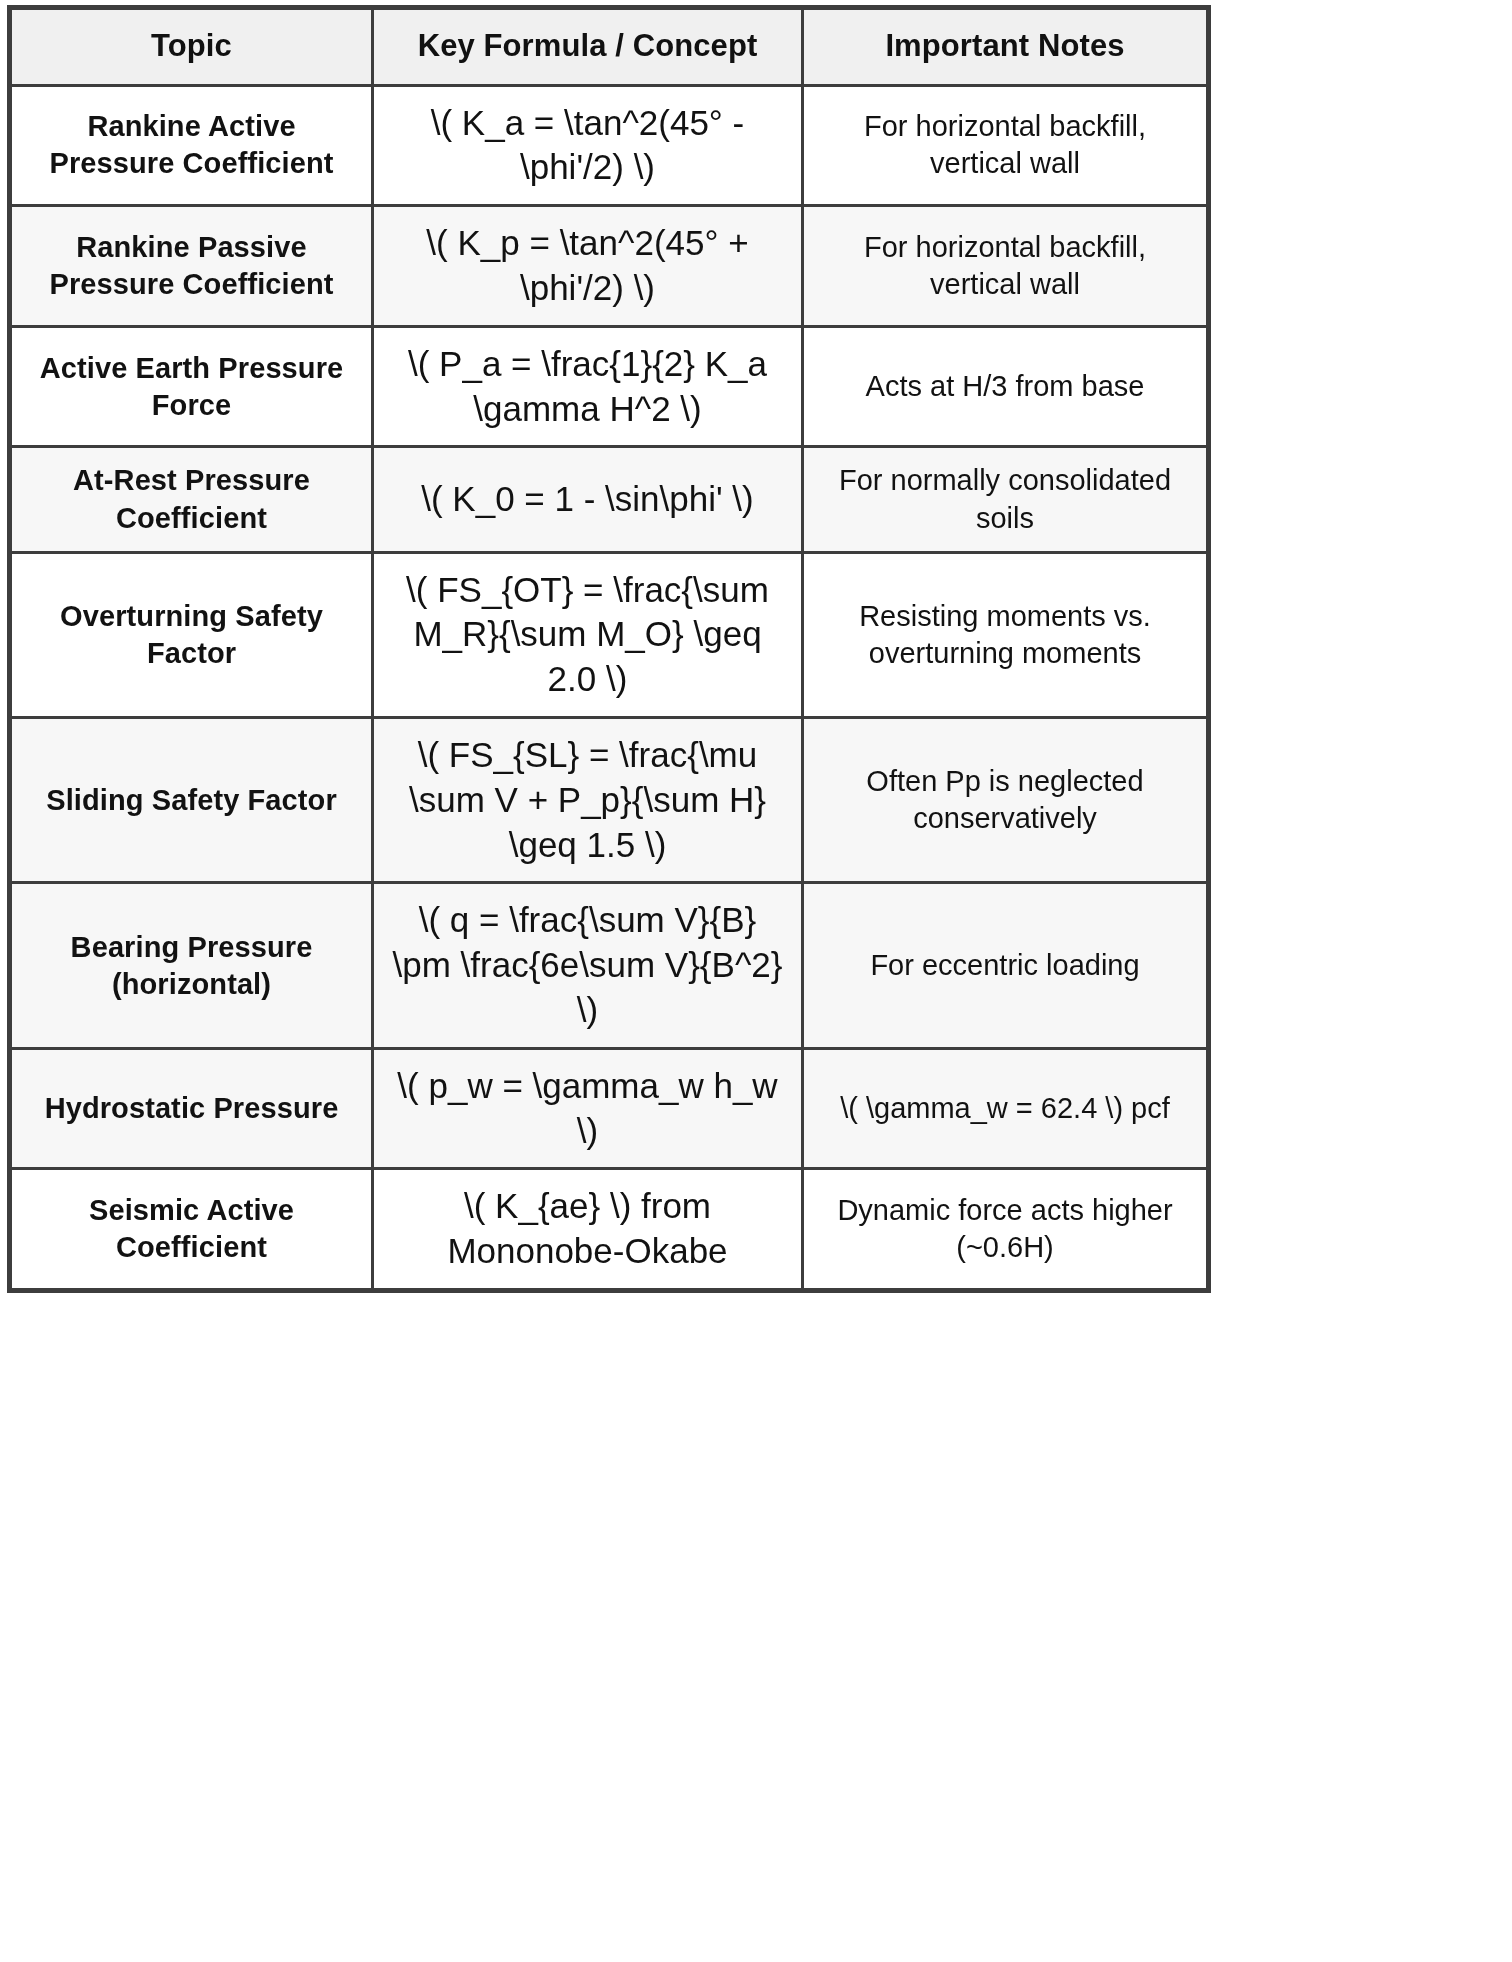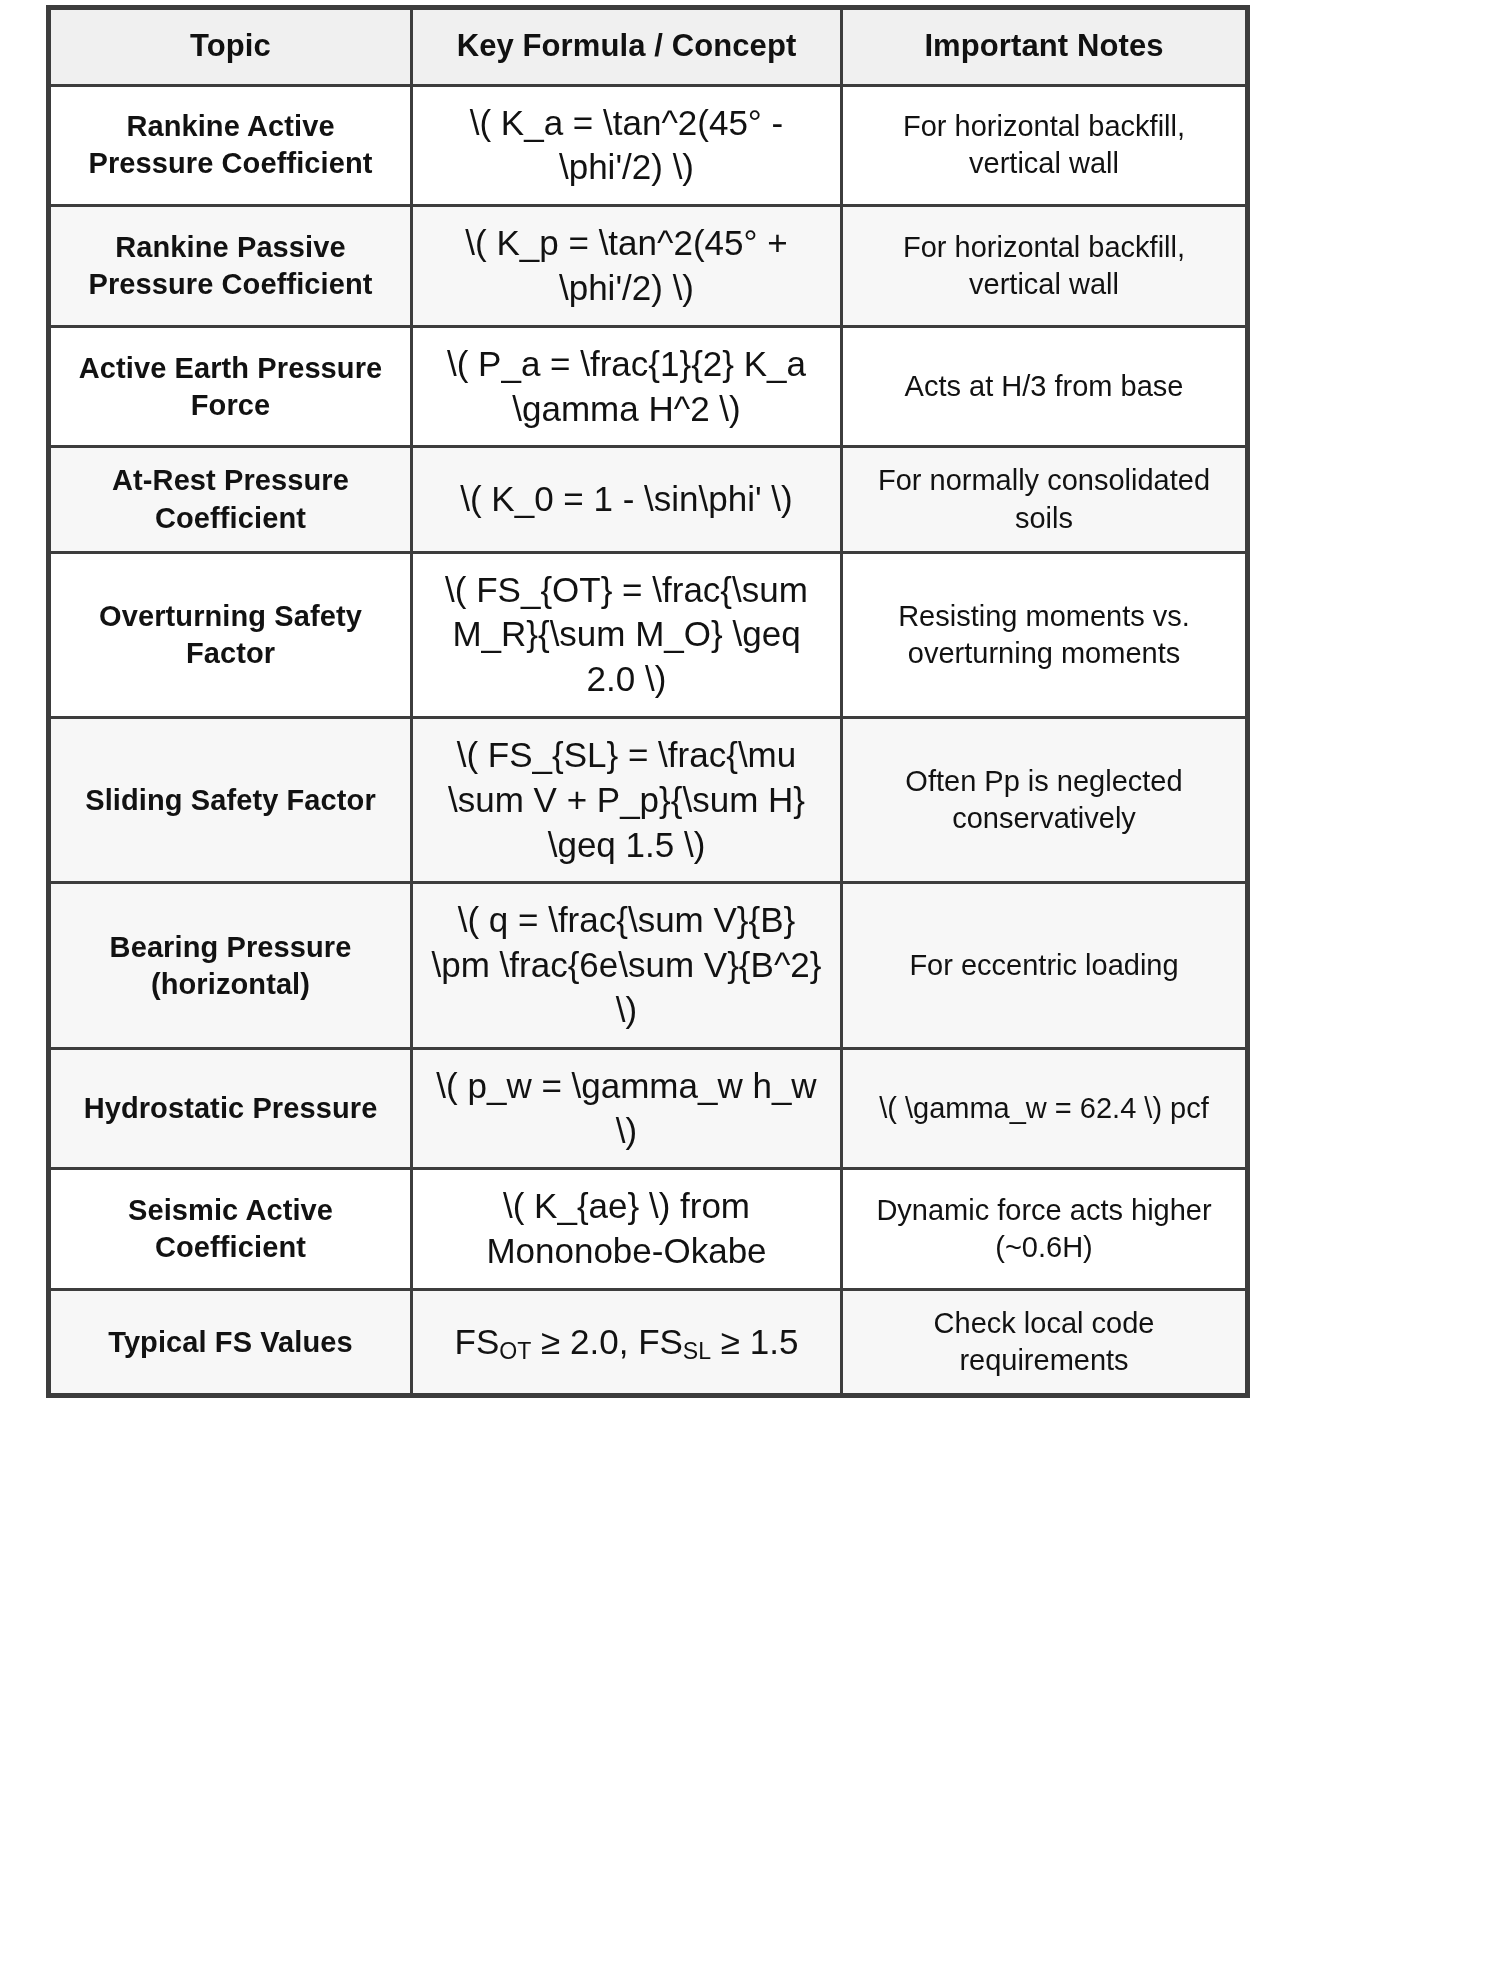--- a/index.html
+++ b/index.html
@@ -23,21 +23,20 @@
   }
   table.ref-table {
     position: absolute;
     left: 7px;
     top: 5px;
     width: 1199px;
     border-collapse: collapse;
     table-layout: fixed;
     border: 5px solid #3d3d3d;
     background: #ffffff;
-    margin-left: 39px;
   }
   table.ref-table col.c-topic   { width: 363px; }
   table.ref-table col.c-formula { width: 430px; }
   table.ref-table col.c-notes   { width: 406px; }
 
   thead th {
     background: #f0f0f0;
     border: 3px solid #3d3d3d;
     font-size: 31px;
     font-weight: bold;
@@ -137,21 +136,16 @@
         <tr class="row-odd">
           <td class="topic-cell">Hydrostatic Pressure</td>
           <td class="formula-cell">\( p_w = \gamma_w h_w \)</td>
           <td class="notes-cell">\( \gamma_w = 62.4 \) pcf</td>
         </tr>
         <tr class="row-even">
           <td class="topic-cell">Seismic Active Coefficient</td>
           <td class="formula-cell">\( K_{ae} \) from Mononobe-Okabe</td>
           <td class="notes-cell">Dynamic force acts higher (~0.6H)</td>
         </tr>
-        <tr class="row-odd">
-          <td class="topic-cell">Typical FS Values</td>
-          <td class="formula-cell">FS<sub>OT</sub> ≥ 2.0, FS<sub>SL</sub> ≥ 1.5</td>
-          <td class="notes-cell">Check local code requirements</td>
-        </tr>
       </tbody>
   </table>
 
 </div>
 
 </body></html>

